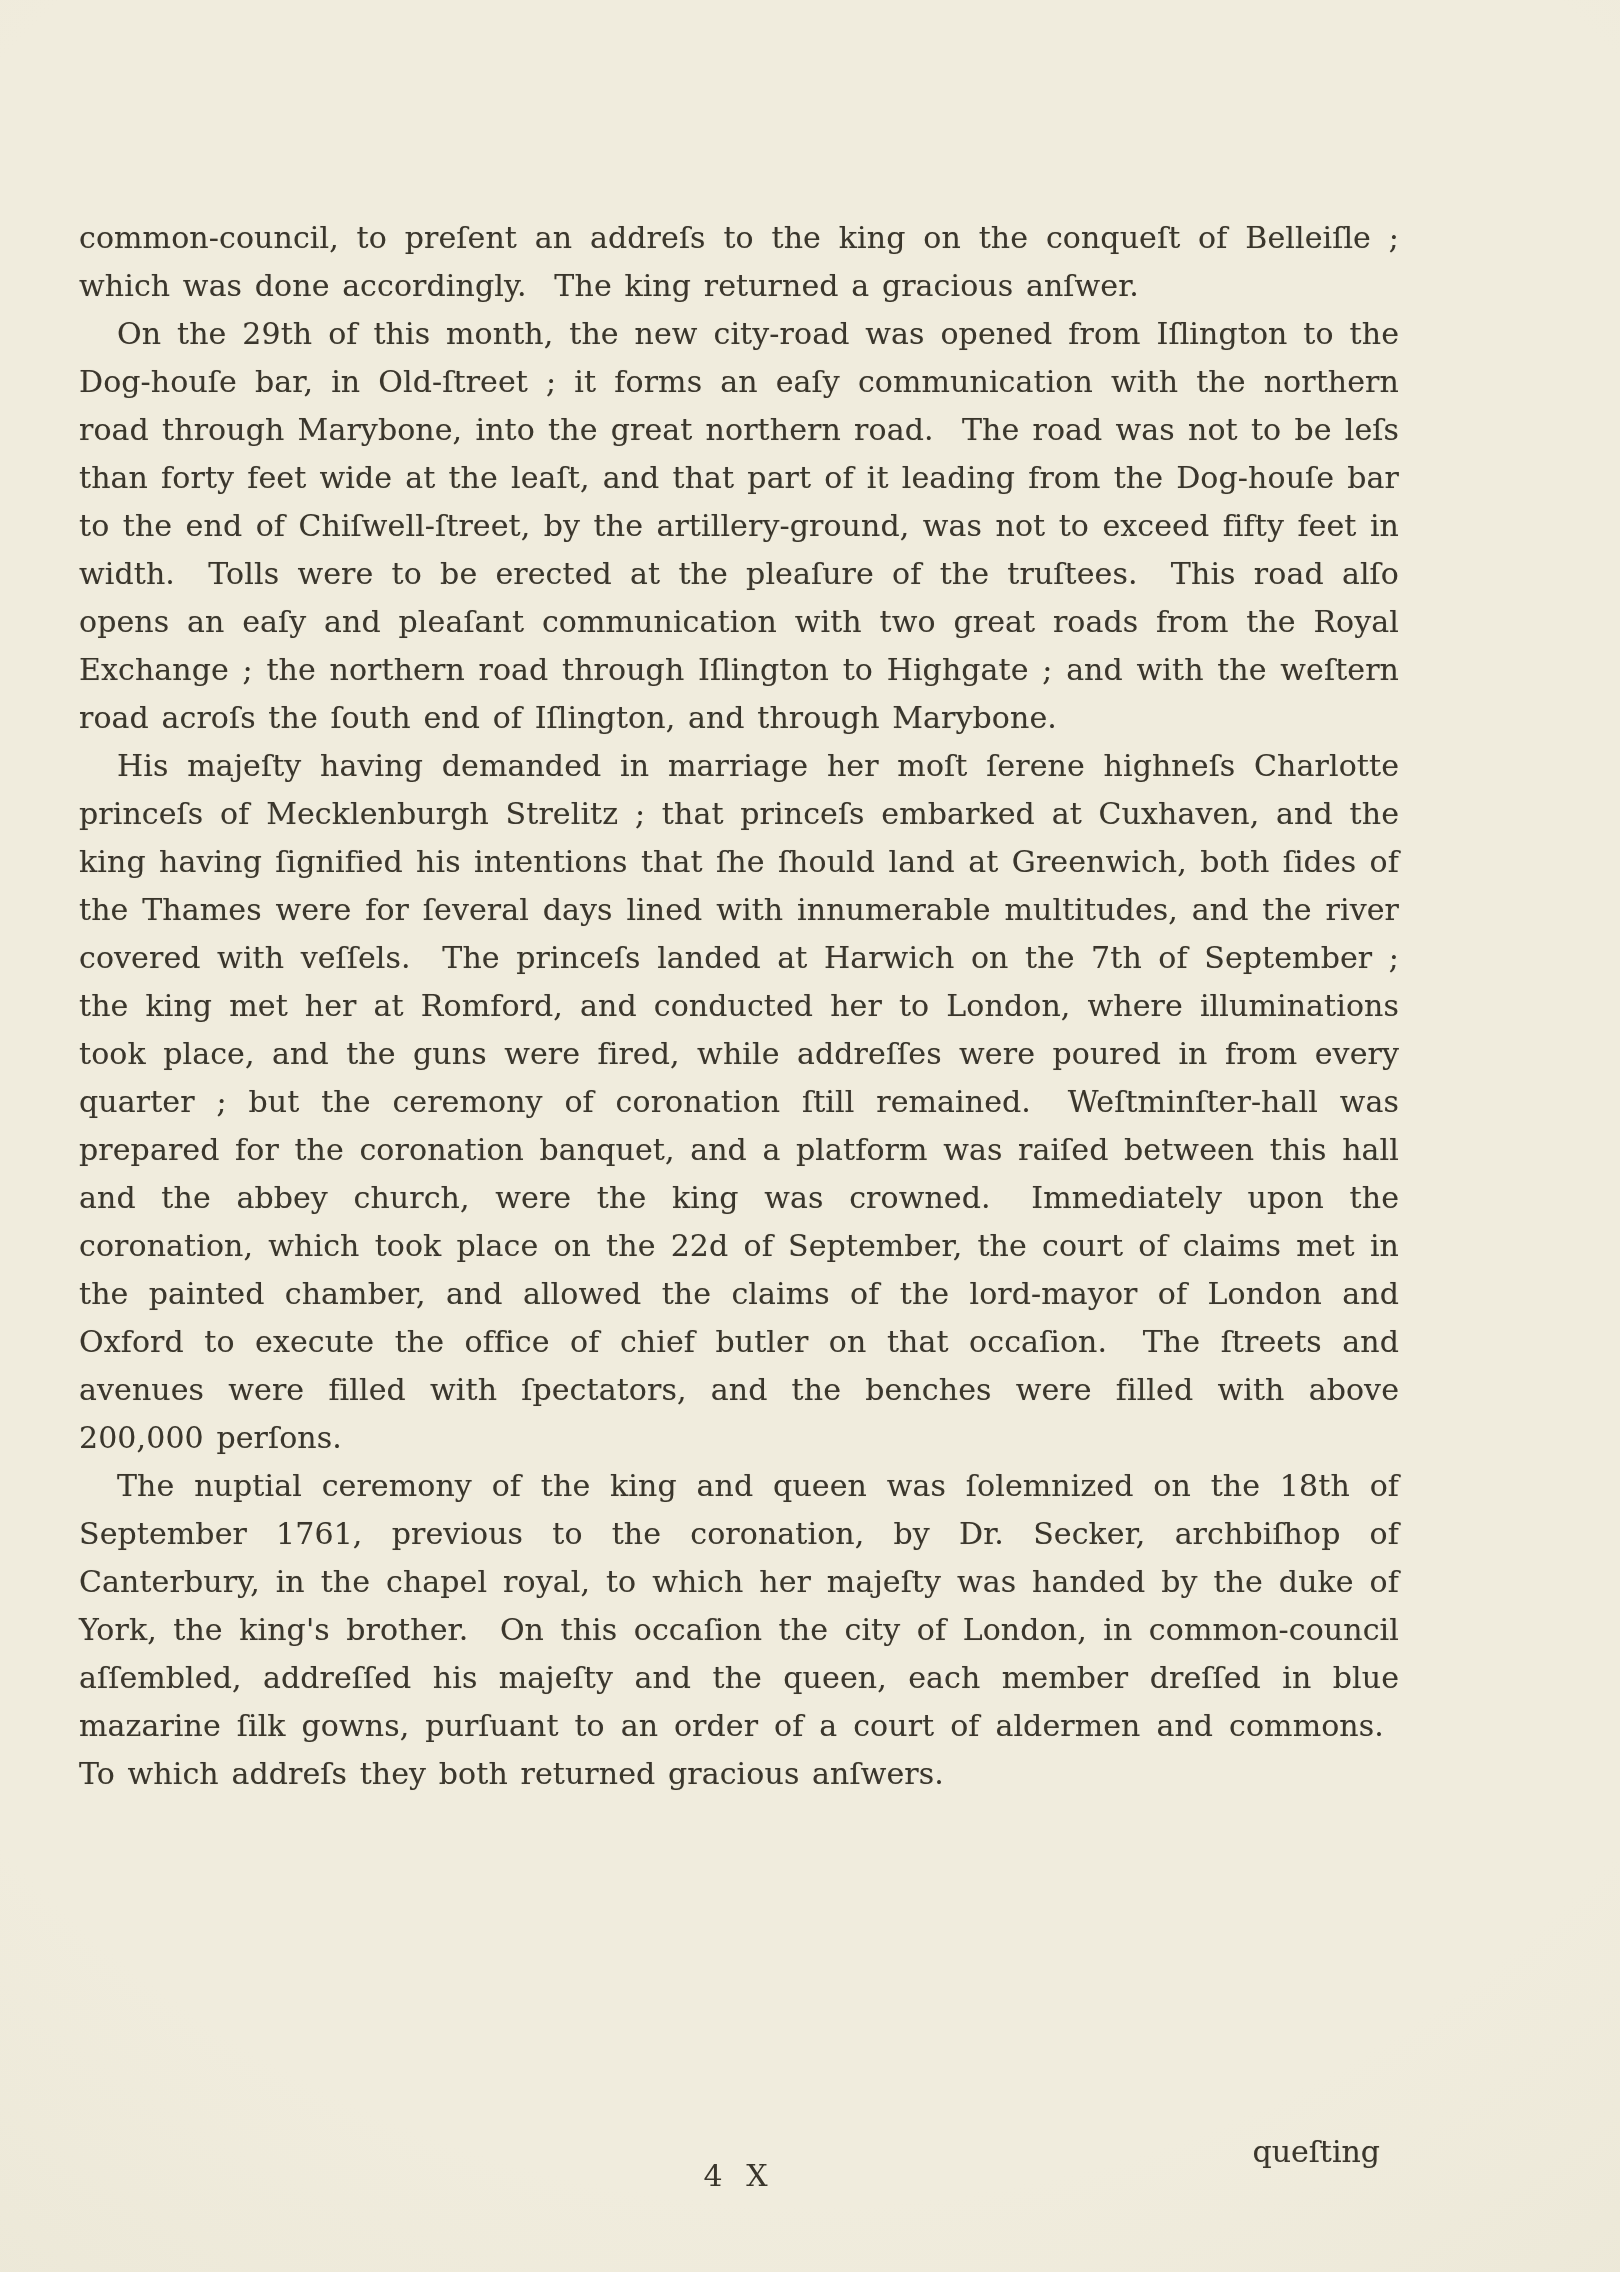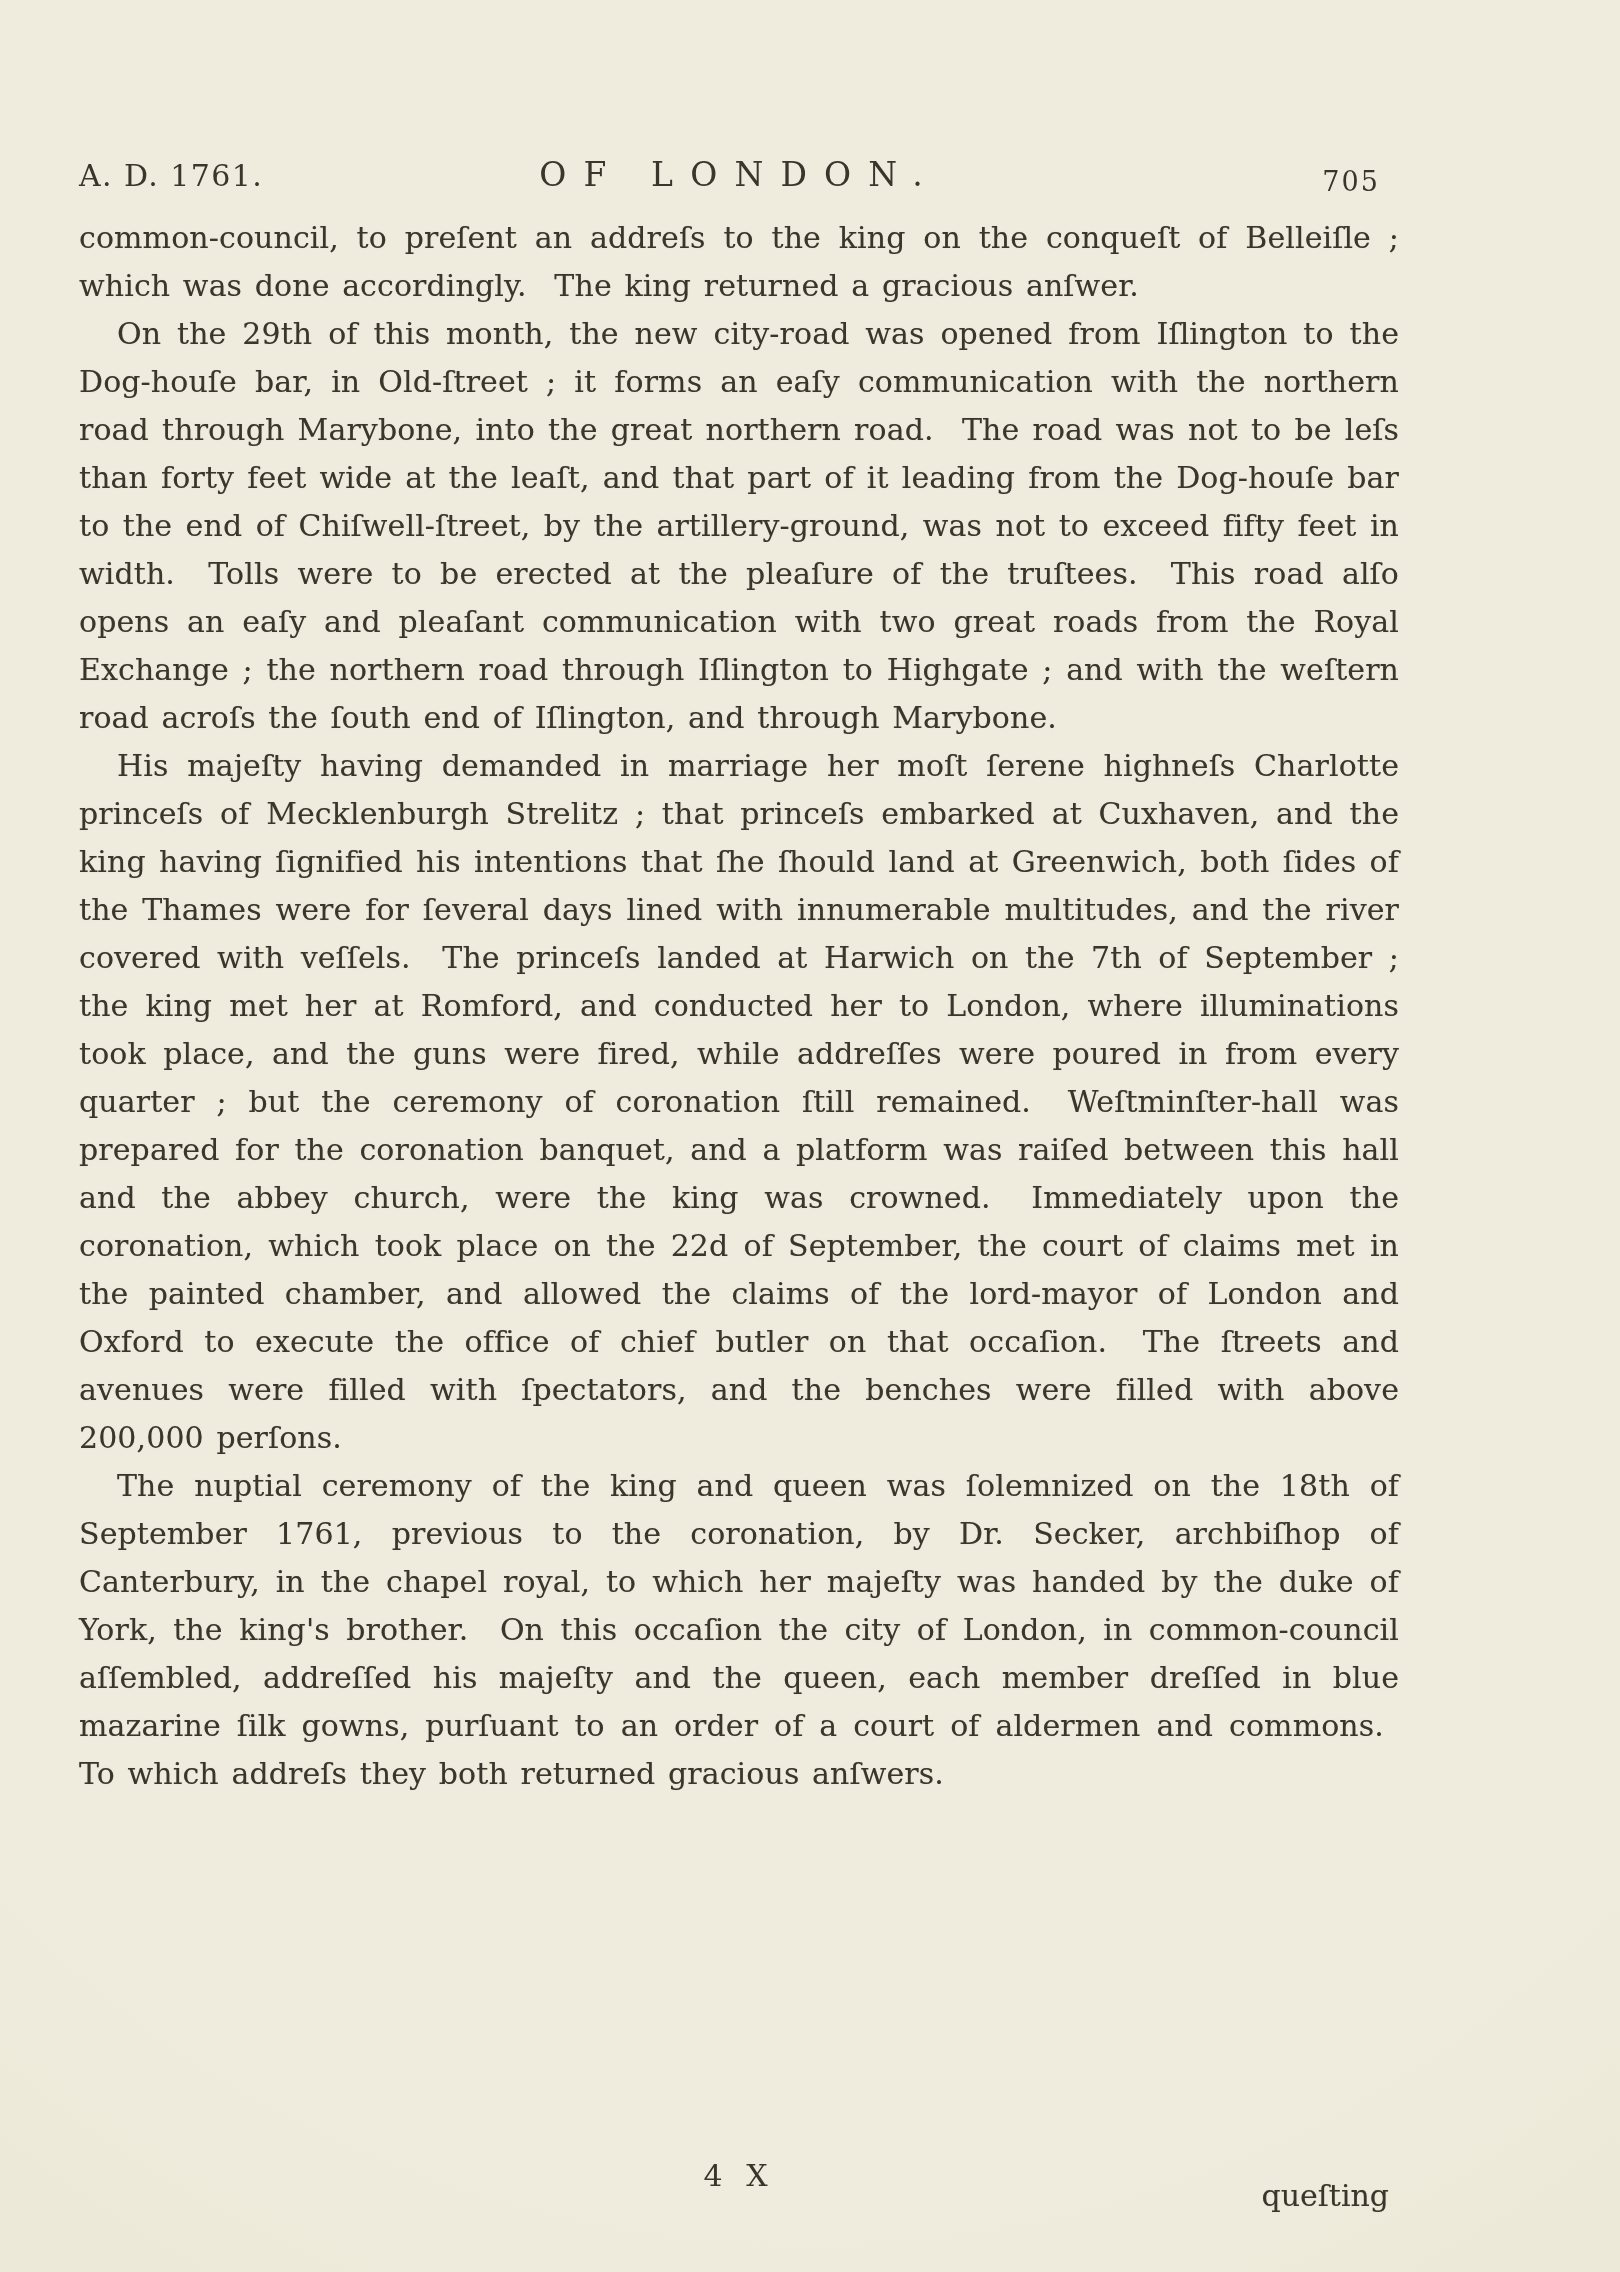--- a/index.html
+++ b/index.html
@@ -76,37 +76,31 @@
   .signature {
     position: absolute;
     left: 50%;
     transform: translateX(-50%);
     top: 24px;
     font-size: 30px;
     letter-spacing: 7px;
   }
   .catchword {
     position: absolute;
-    right: 10px;
+    right: 19px;
     top: 0;
     font-size: 30px;
     text-shadow: 0 0 0.7px rgba(58, 54, 44, 0.30);
-    margin-top: 44px;
   }
 </style>
 </head>
 <body>
 
 <div class="page">
 
-  <div class="page-header">
-    <span class="running-date">A. D. 1761.</span>
-    <span class="running-title">OF LONDON.</span>
-    <span class="folio">705</span>
-  </div>
 
   <div class="text-block">
     <p class="para no-indent">common-council, to preſent an addreſs to the king on the conqueſt of Belleiſle ; which was done accordingly.  The king returned a gracious anſwer.</p>
     <p class="para">On the 29th of this month, the new city-road was opened from Iſlington to the Dog-houſe bar, in Old-ſtreet ; it forms an eaſy communication with the northern road through Marybone, into the great northern road.  The road was not to be leſs than forty feet wide at the leaſt, and that part of it leading from the Dog-houſe bar to the end of Chiſwell-ſtreet, by the artillery-ground, was not to exceed fifty feet in width.  Tolls were to be erected at the pleaſure of the truſtees.  This road alſo opens an eaſy and pleaſant communication with two great roads from the Royal Exchange ; the northern road through Iſlington to Highgate ; and with the weſtern road acroſs the ſouth end of Iſlington, and through Marybone.</p>
     <p class="para">His majeſty having demanded in marriage her moſt ſerene highneſs Charlotte princeſs of Mecklenburgh Strelitz ; that princeſs embarked at Cuxhaven, and the king having ſignified his intentions that ſhe ſhould land at Greenwich, both ſides of the Thames were for ſeveral days lined with innumerable multitudes, and the river covered with veſſels.  The princeſs landed at Harwich on the 7th of September ; the king met her at Romford, and conducted her to London, where illuminations took place, and the guns were fired, while addreſſes were poured in from every quarter ; but the ceremony of coronation ſtill remained.  Weſtminſter-hall was prepared for the coronation banquet, and a platform was raiſed between this hall and the abbey church, were the king was crowned.  Immediately upon the coronation, which took place on the 22d of September, the court of claims met in the painted chamber, and allowed the claims of the lord-mayor of London and Oxford to execute the office of chief butler on that occaſion.  The ſtreets and avenues were filled with ſpectators, and the benches were filled with above 200,000 perſons.</p>
     <p class="para">The nuptial ceremony of the king and queen was ſolemnized on the 18th of September 1761, previous to the coronation, by Dr. Secker, archbiſhop of Canterbury, in the chapel royal, to which her majeſty was handed by the duke of York, the king's brother.  On this occaſion the city of London, in common-council aſſembled, addreſſed his majeſty and the queen, each member dreſſed in blue mazarine ſilk gowns, purſuant to an order of a court of aldermen and commons.  To which addreſs they both returned gracious anſwers.</p>
   </div>
 
   <div class="page-footer">
     <span class="signature">4 X</span>

